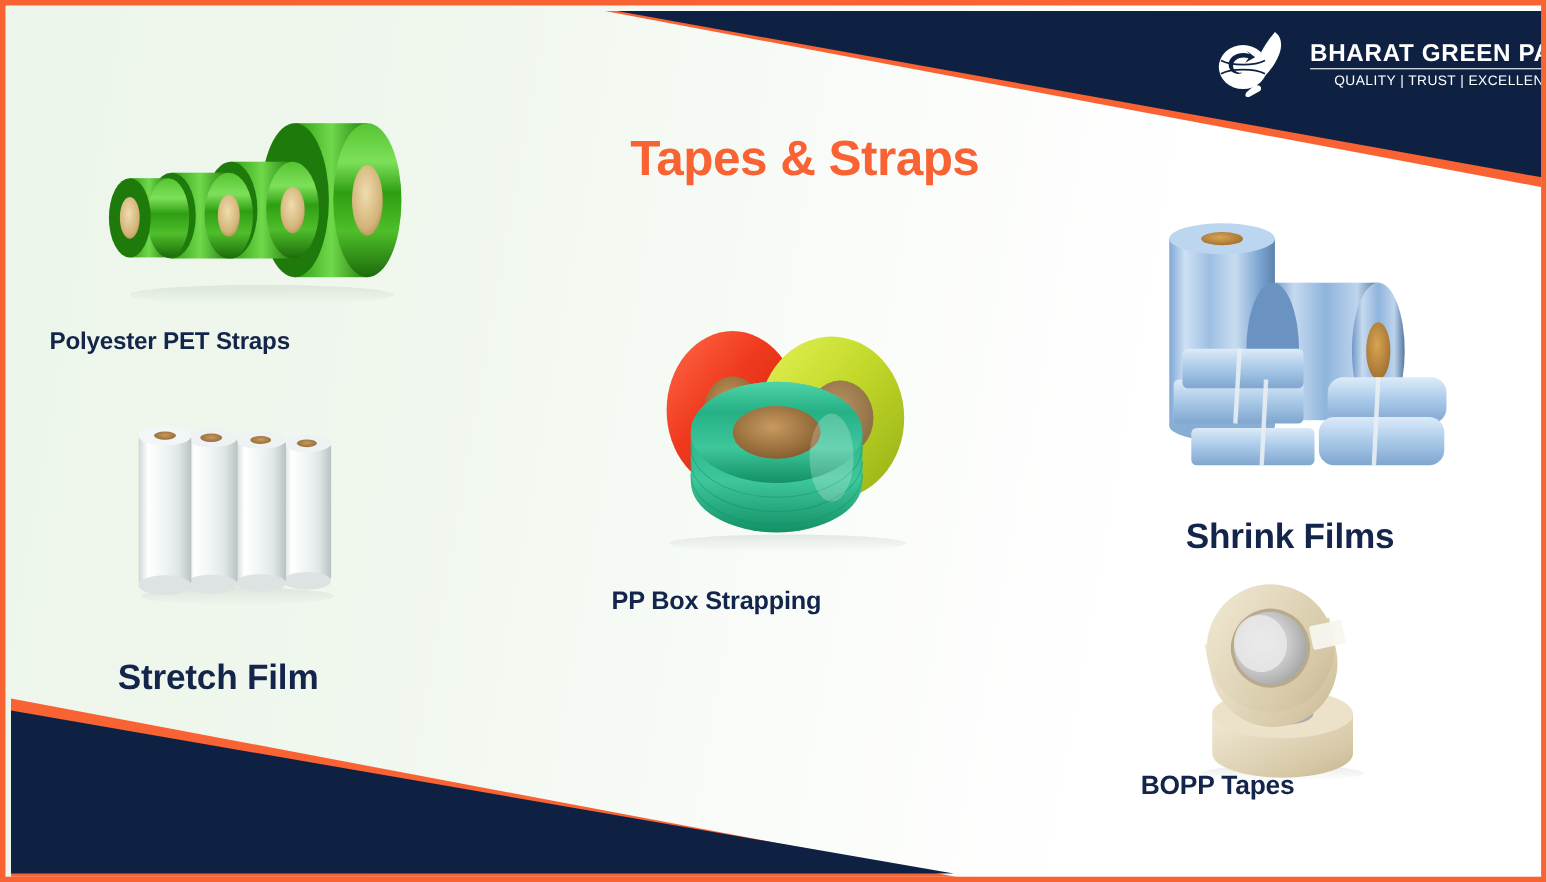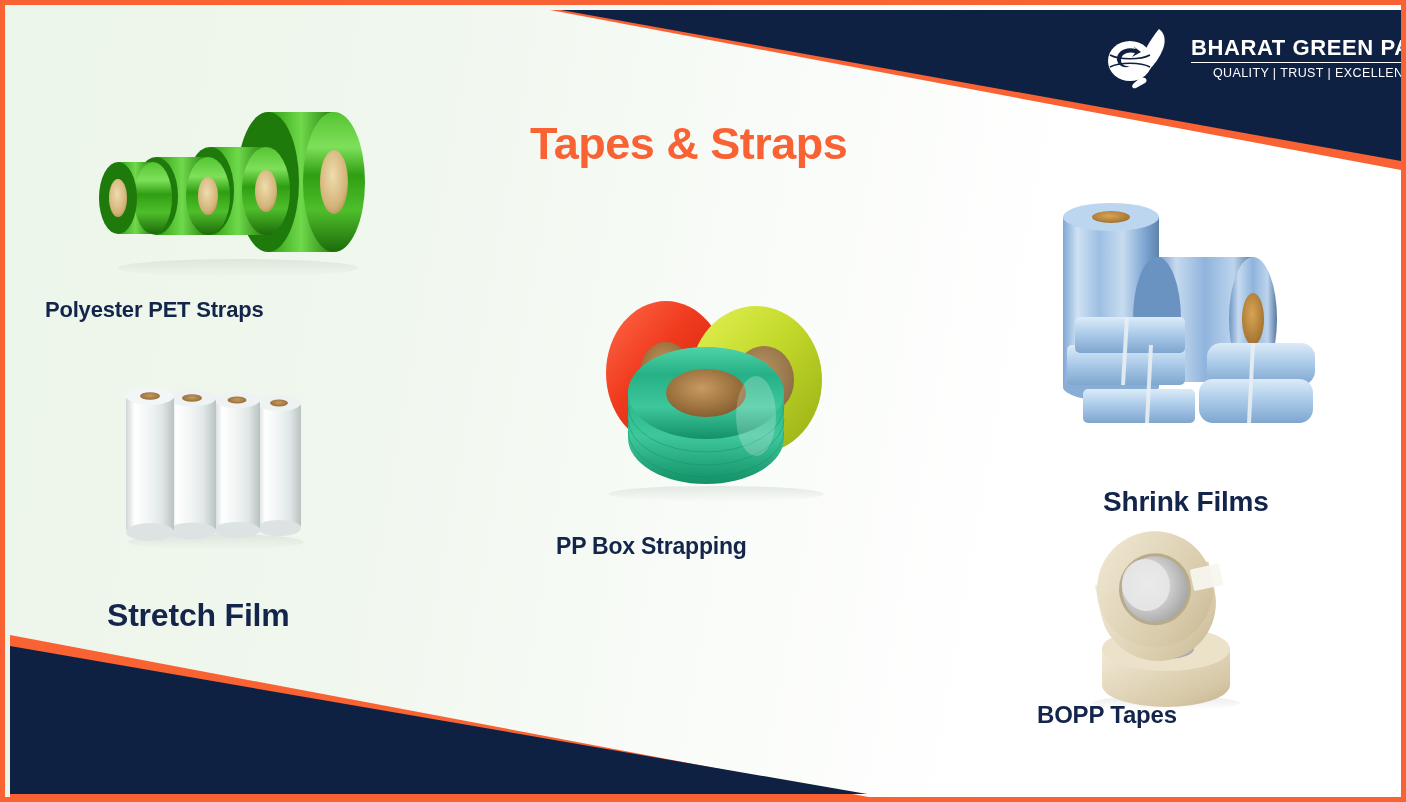--- a/index.html
+++ b/index.html
@@ -12,21 +12,21 @@
     position:relative;width:1406px;height:802px;overflow:hidden;
     background:linear-gradient(100deg,#edf6ea 0%,#f0f7ee 28%,#f8fbf7 50%,#ffffff 72%,#ffffff 100%);
     box-sizing:border-box;
     border:5px solid #f96232;
   }
   
   .corner-svg{position:absolute;left:0;top:0;width:1406px;height:802px;pointer-events:none;}
 
   
   #headline{
-    position:absolute;left:525px;top:113px;
+    position:absolute;left:568px;top:113px;
     font-size:45px;font-weight:bold;color:#f96232;
     letter-spacing:-0.5px;white-space:nowrap;
     text-shadow:0 1px 0 rgba(255,255,255,.6);
   }
   
   #logo{position:absolute;left:1098px;top:22px;display:flex;align-items:center;gap:10px;}
   #logo-mark{width:78px;height:62px;flex:0 0 auto;}
   #logo-text{display:flex;flex-direction:column;align-items:stretch;}
   #logo-title{
     font-size:22px;font-weight:bold;color:#ffffff;letter-spacing:.6px;
@@ -39,21 +39,21 @@
   }
 
   
   .plabel{
     position:absolute;font-weight:bold;color:#13254a;
     white-space:nowrap;letter-spacing:-0.2px;
   }
   #label-pet{left:40px;top:292px;font-size:22px;}
   #label-stretch{left:102px;top:548px;font-size:32px;margin-top:44px;}
   #label-pp{left:551px;top:528px;font-size:23px;}
-  #label-shrink{left:1073px;top:481px;font-size:28px;margin-left:25px;}
+  #label-shrink{left:1073px;top:464px;font-size:32px;}
   #label-bopp{left:1032px;top:696px;font-size:24px;}
 
   
   .art{position:absolute;}
   #art-pet{left:93px;top:97px;width:268px;height:175px;}
   #art-stretch{left:113px;top:373px;width:195px;height:175px;}
   #art-pp{left:583px;top:283px;width:256px;height:215px;}
   #art-shrink{left:1034px;top:192px;width:296px;height:237px;}
   #art-bopp{left:1063px;top:508px;width:196px;height:196px;}
 </style>

